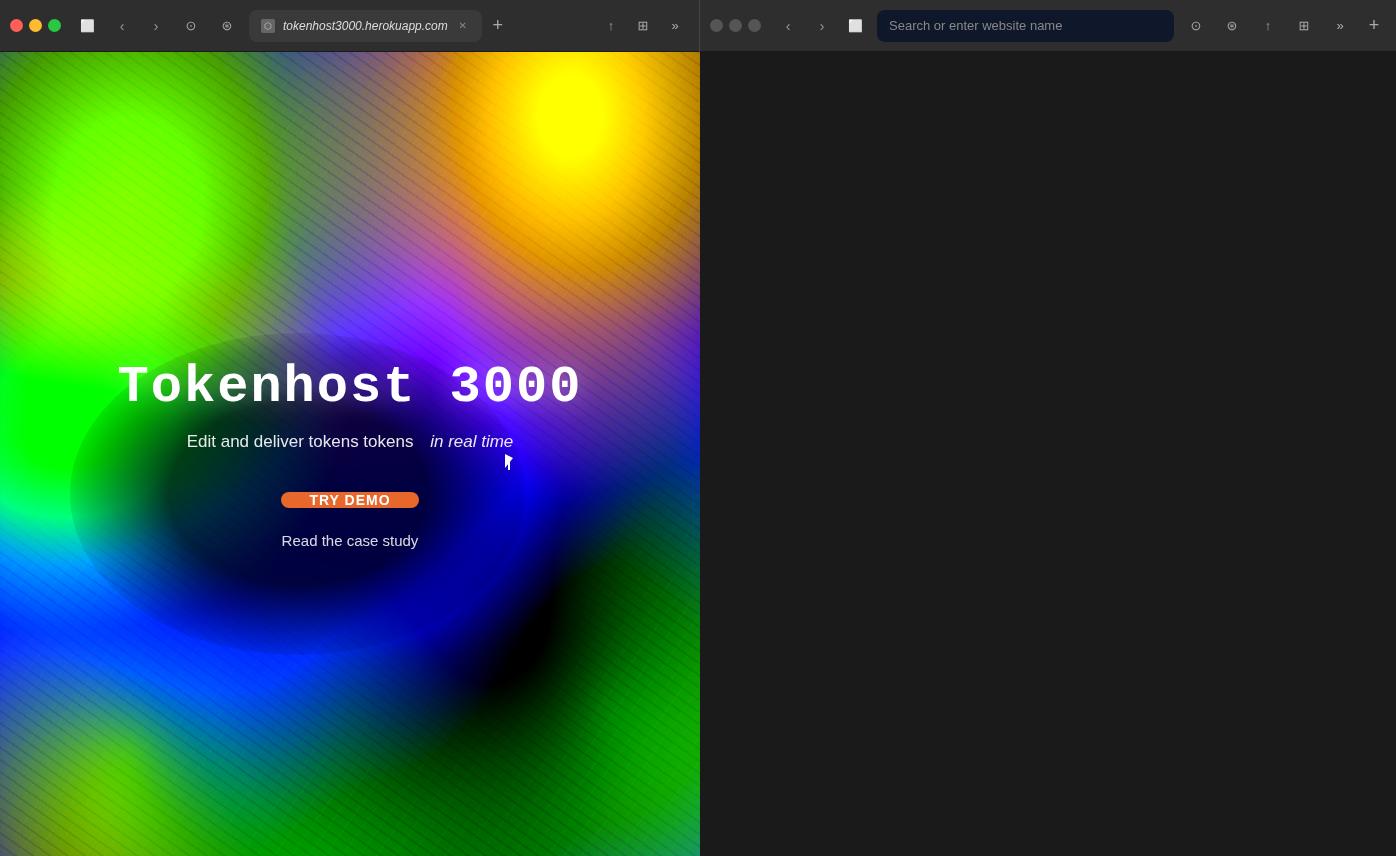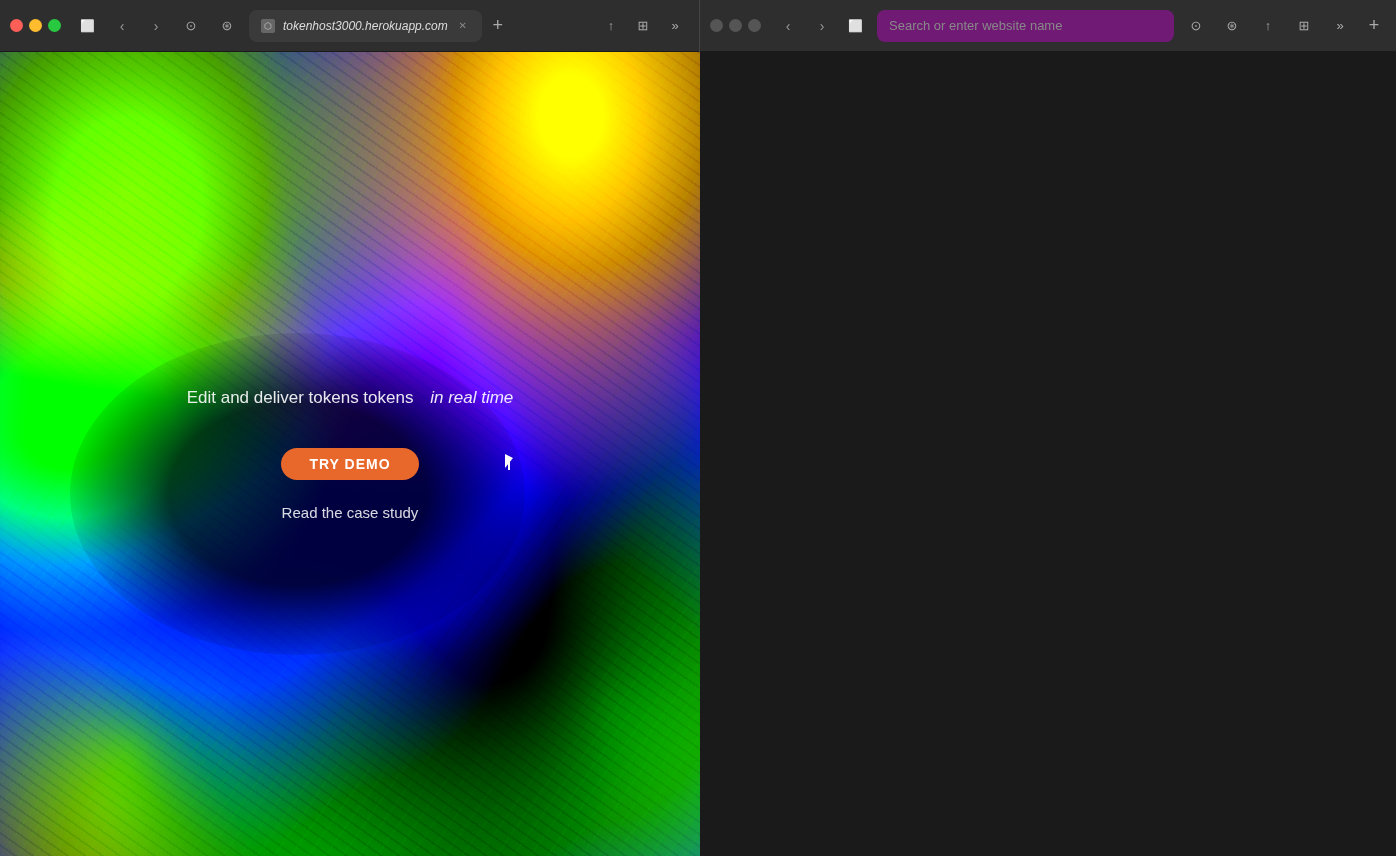--- a/index.html
+++ b/index.html
@@ -240,21 +240,21 @@
 
     .site-subtitle em {
       margin-left: 12px;
     }
 
     .try-demo-btn {
       background: #e8672a;
       color: #fff;
       border: none;
       border-radius: 50px;
-      padding: 8px 28px;
+      padding: 0 28px;
       font-size: 14px;
       font-weight: 600;
       font-variant: small-caps;
       letter-spacing: 1px;
       cursor: pointer;
       margin-bottom: 24px;
       text-transform: uppercase;
     }
 
     .case-study-link {
@@ -311,21 +311,21 @@
     .traffic-lights-right {
       display: flex;
       gap: 6px;
       margin-right: 6px;
     }
     .tl-gray { background: #555; }
 
     .address-bar {
       flex: 1;
       height: 32px;
-      background: #701a75;
+      background: #0f172a;
       border-radius: 8px;
       border: none;
       color: #aaa;
       font-size: 13px;
       padding: 0 12px;
       outline: none;
     }
     .address-bar::placeholder { color: #888; }
 
     .right-content {
@@ -371,20 +371,21 @@
     </div>
   </div>
 
   <div class="webpage">
     <div class="webpage-bg">
       <div class="swirl-bg"></div>
       <div class="swirl-overlay"></div>
       <div class="swirl-dark"></div>
 
       <div class="webpage-content">
+        <h1 class="site-title">Tokenhost 3000</h1>
 
         <p class="site-subtitle">
           <span>Edit and deliver tokens tokens </span><em>in real time</em>
         </p>
 
         <button class="try-demo-btn">Try Demo</button>
 
         <a class="case-study-link">Read the case study</a>
       </div>
 

